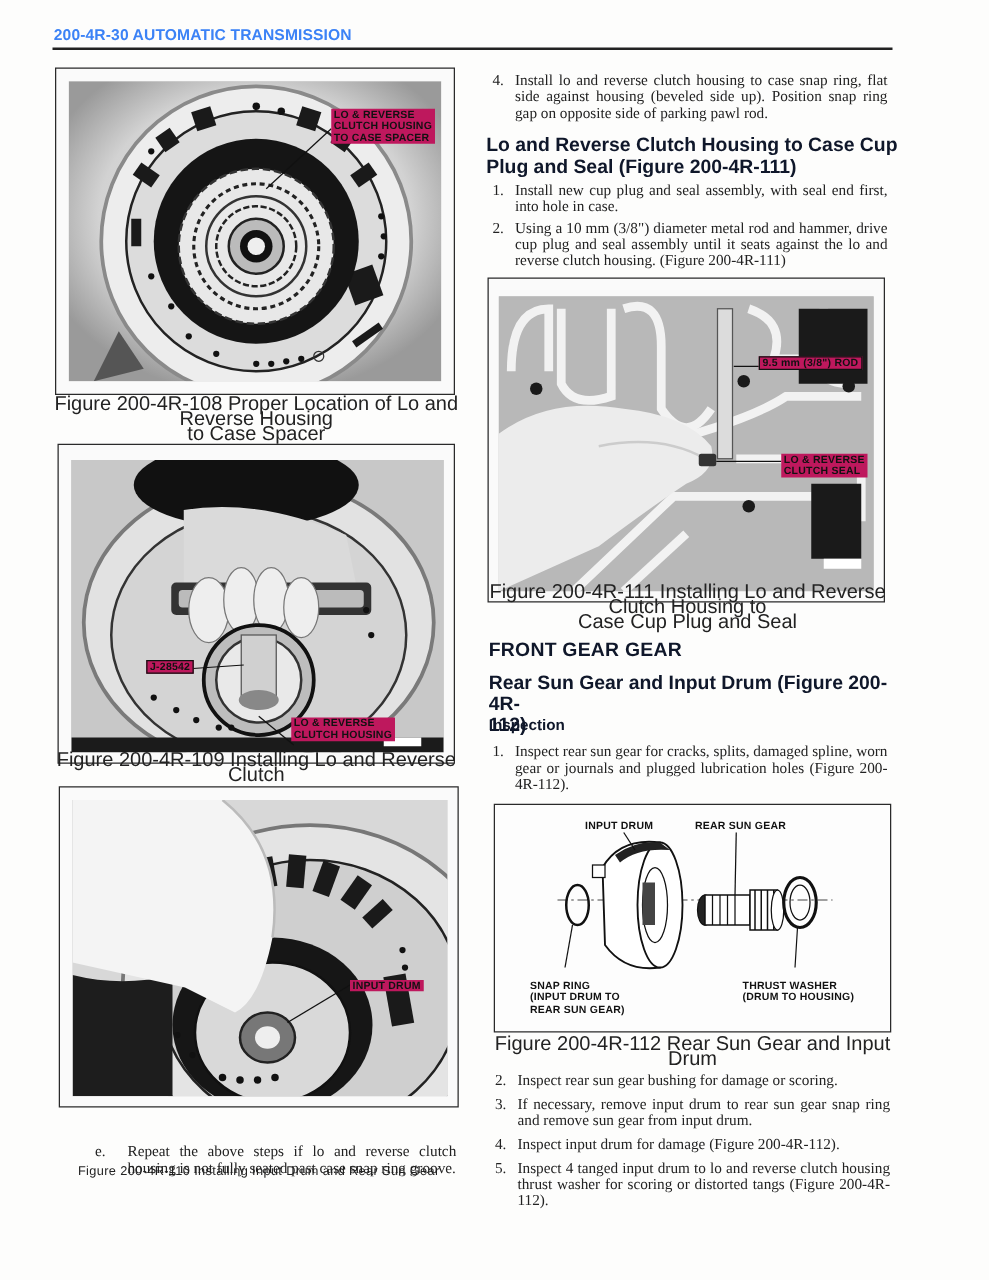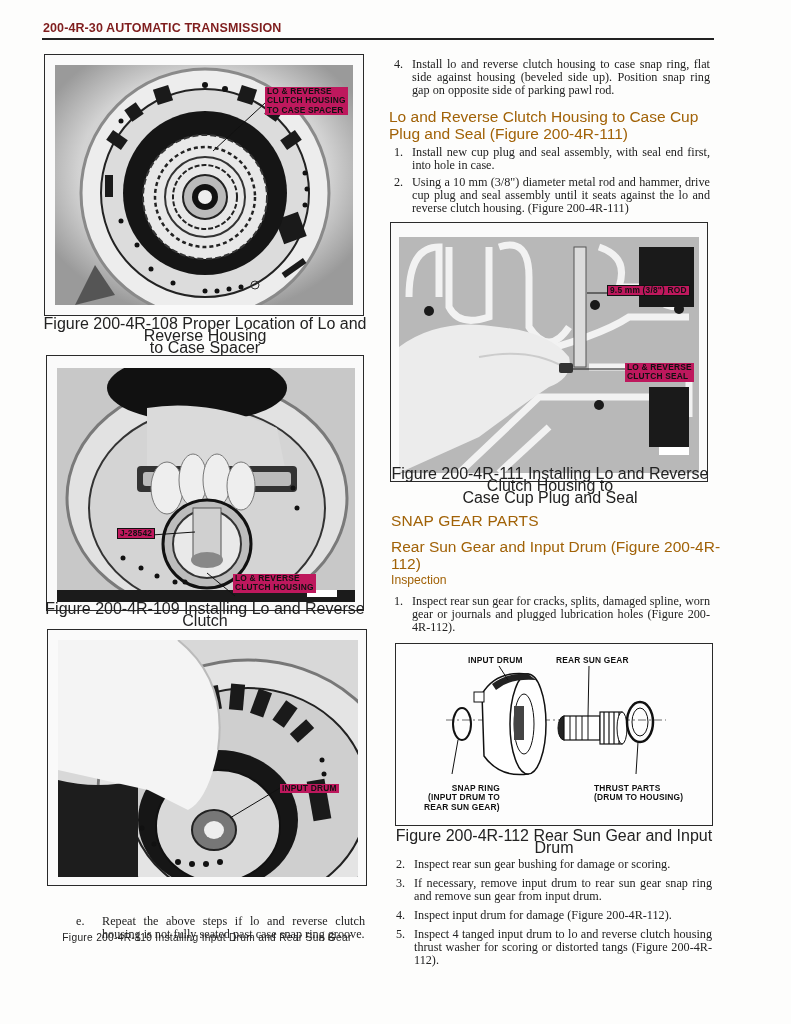--- a/index.html
+++ b/index.html
@@ -1,32 +1,32 @@
 <!DOCTYPE html>
 <html><head>
 <meta charset="utf-8">
 <style>
   * { box-sizing: border-box; margin: 0; padding: 0; }
   html, body { width: 791px; height: 1024px; background: #fdfdfc; overflow: hidden; }
   body { position: relative; font-family: "Liberation Serif", serif; color: #1d1d1d; }
 
   .page-header { position: absolute; left: 42px; top: 18px; width: 672px; height: 22px; border-bottom: 2px solid #222; }
-  .page-header span { font-family: "Liberation Sans", sans-serif; font-weight: bold; font-size: 12.5px; letter-spacing: 0.1px; position: absolute; left: 1px; top: 3px; color: #7f1d1d; }
+  .page-header span { font-family: "Liberation Sans", sans-serif; font-weight: bold; font-size: 12.5px; letter-spacing: 0.1px; position: absolute; left: 1px; top: 3px; color: #3b82f6; }
 
   .figure { position: absolute; border: 1.5px solid #2a2a2a; background: #fafafa; overflow: hidden; }
   .photo { position: absolute; overflow: hidden; }
   .caption { position: absolute; font-family: "Liberation Sans", sans-serif; font-size: 16px; line-height: 12px; text-align: center; color: #222; }
 
   .callout { position: absolute; font-family: "Liberation Sans", sans-serif; font-weight: bold; font-size: 8.4px; line-height: 9.4px; color: #111; background: #be185d; padding: 0 2px; letter-spacing: 0.2px; white-space: pre; }
 
   .body-text { position: absolute; font-size: 12.2px; line-height: 13px; color: #222; }
   .list-item { position: relative; padding-left: 22px; margin-bottom: 4px; text-align: justify; }
   .list-item .num { position: absolute; left: 4px; top: 0; }
 
-  .heading { position: absolute; font-family: "Liberation Sans", sans-serif; font-weight: normal; color: #a16207; }
+  .heading { position: absolute; font-family: "Liberation Sans", sans-serif; font-weight: bold; color: #0f172a; }
   .h2 { font-size: 15.5px; line-height: 17px; }
   .h1 { font-size: 15.5px; line-height: 17px; letter-spacing: 0.2px; }
   .h3 { font-size: 12.2px; line-height: 14px; text-align: center; }
 
   svg { position: absolute; left: 0; top: 0; }
 </style>
 </head>
 <body>
 
 <div class="page-header">
@@ -239,21 +239,21 @@
     <div class="callout" style="left:208px; top:48px; border:1px solid #111;">9.5 mm (3/8") ROD</div>
     <div class="callout" style="left:226px; top:126px;">LO &amp; REVERSE
 CLUTCH SEAL</div>
   </div>
 </div>
 <div class="caption" style="left:384px; top:468px; width:332px;">
   <div>Figure 200-4R-111 Installing Lo and Reverse Clutch Housing to</div>
   <div>Case Cup Plug and Seal</div>
 </div>
 
-<div class="heading h1" style="left:391px; top:512px; width:320px;">SNAP GEAR PARTS</div>
+<div class="heading h1" style="left:391px; top:512px; width:320px;">FRONT GEAR GEAR</div>
 
 <div class="heading h2" style="left:391px; top:538px; width:330px;">
   <div>Rear Sun Gear and Input Drum (Figure 200-4R-</div>
   <div>112)</div>
 </div>
 <div class="heading h3" style="left:391px; top:573px;">Inspection</div>
 
 <div class="body-text" style="left:390px; top:595px; width:320px;">
   <div class="list-item">
     <span class="num">1.</span>
@@ -294,24 +294,24 @@
     <ellipse cx="244" cy="78" rx="13" ry="20" fill="none" stroke="#111" stroke-width="2.5"></ellipse>
     <ellipse cx="244" cy="78" rx="8" ry="14" fill="none" stroke="#111" stroke-width="1"></ellipse>
 
     <line x1="103" y1="22" x2="112" y2="36" stroke="#111"></line>
     <line x1="193" y1="22" x2="192" y2="72" stroke="#111"></line>
     <line x1="62" y1="96" x2="56" y2="130" stroke="#111"></line>
     <line x1="242" y1="98" x2="240" y2="130" stroke="#111"></line>
   </svg>
   <div class="callout" style="left:70px; top:12px; background:transparent;">INPUT DRUM</div>
   <div class="callout" style="left:158px; top:12px; background:transparent;">REAR SUN GEAR</div>
-  <div class="callout" style="left:26px; top:140px; background:transparent;text-align:right;">SNAP RING
+  <div class="callout" style="left:26px; top:140px; background:transparent;">SNAP RING
 (INPUT DRUM TO
 REAR SUN GEAR)</div>
-  <div class="callout" style="left:196px; top:140px; background:transparent;">THRUST PARTS
+  <div class="callout" style="left:196px; top:140px; background:transparent;">THRUST WASHER
 (DRUM TO HOUSING)</div>
 </div>
 <div class="caption" style="left:395px; top:830px; width:318px;">Figure 200-4R-112 Rear Sun Gear and Input Drum</div>
 
 <div class="body-text" style="left:392px; top:858px; width:320px;">
   <div class="list-item" style="margin-bottom:6px;">
     <span class="num">2.</span>
     <span>Inspect rear sun gear bushing for damage or scoring.</span>
   </div>
   <div class="list-item" style="margin-bottom:6px;">

